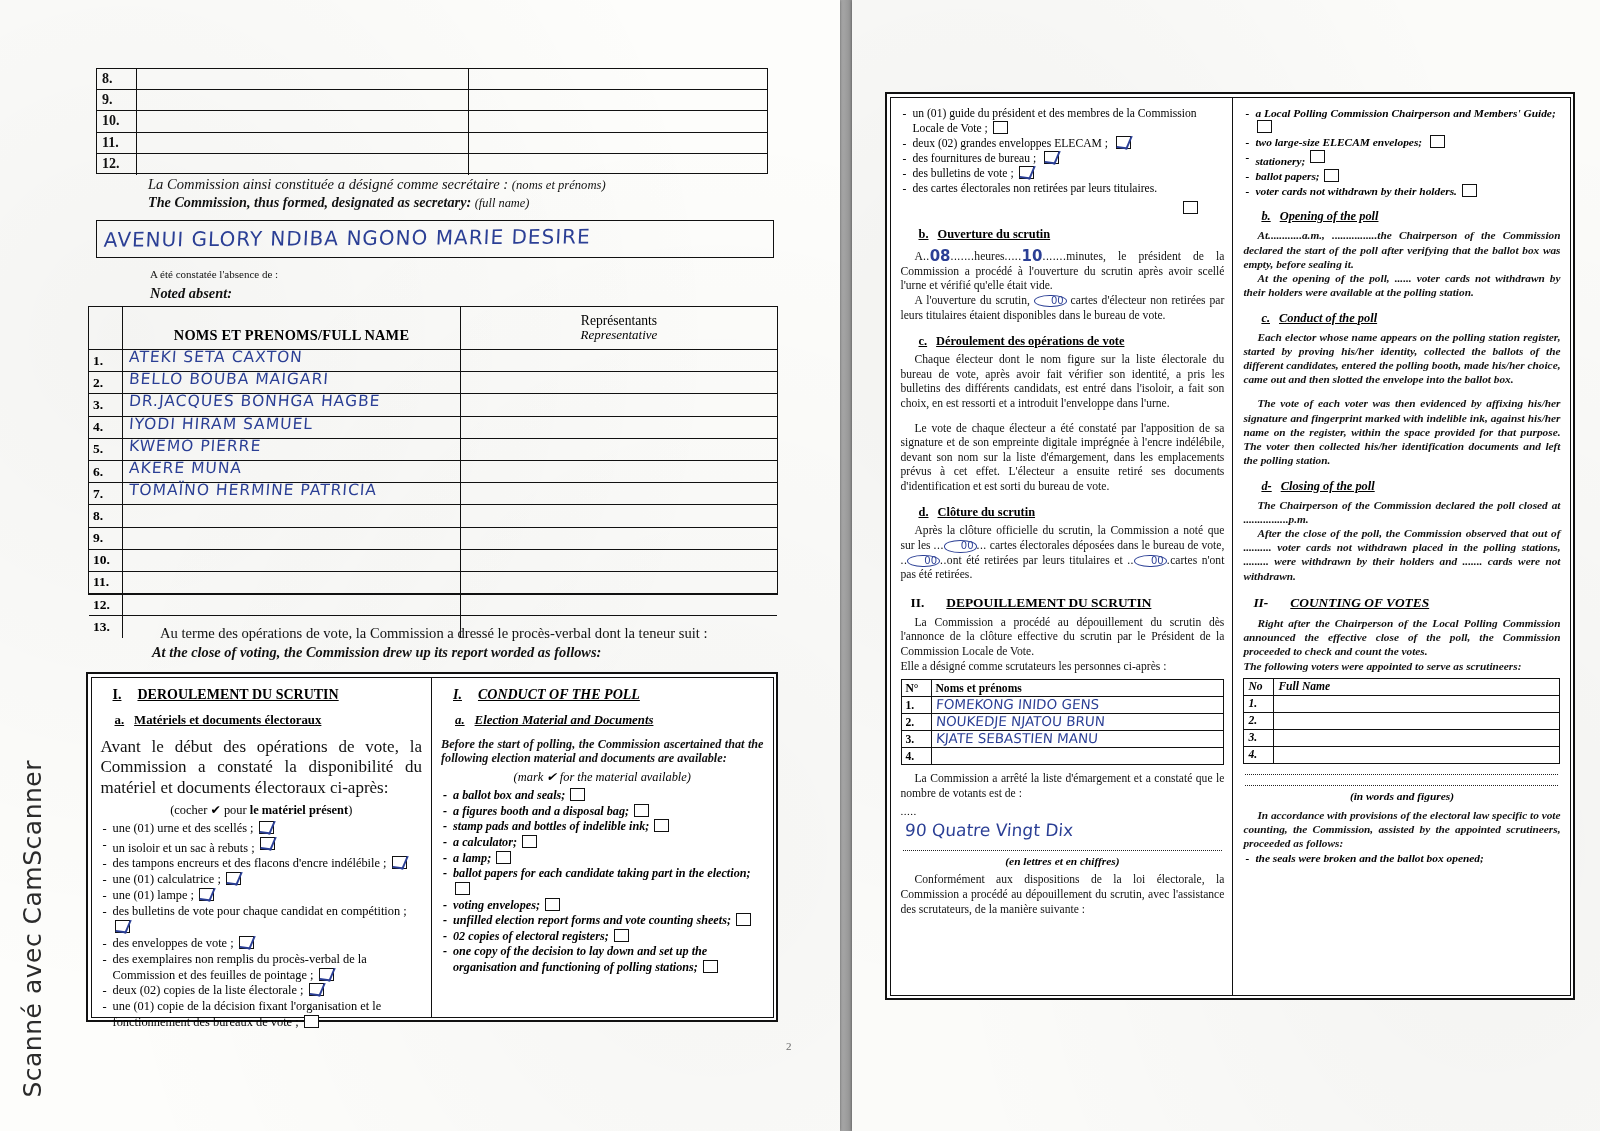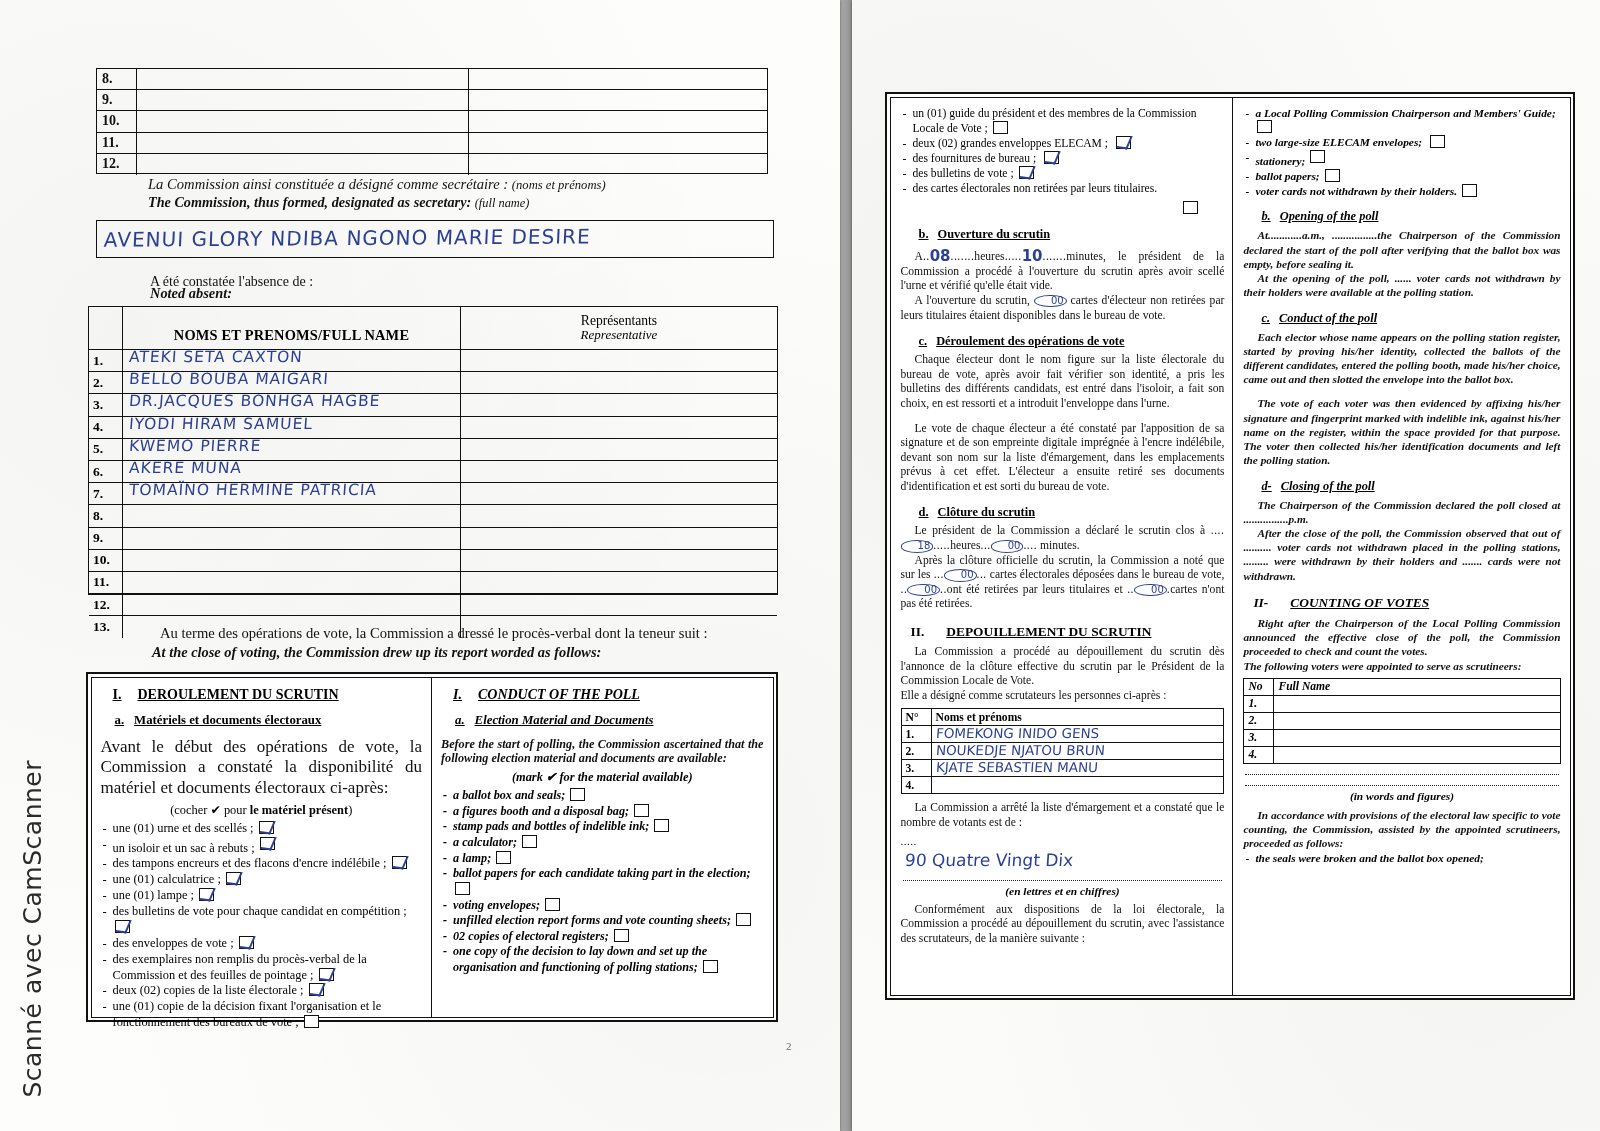--- a/index.html
+++ b/index.html
@@ -77,21 +77,21 @@
   }
   .hand {
     font-family:"DejaVu Sans", sans-serif;
     color:#2b3f95; letter-spacing:1px; font-weight:500;
   }
   #secretary-value {
     position:absolute; left:104px; top:226px; font-size:20px;
     transform:skewX(-3deg) rotate(-.4deg); white-space:nowrap;
   }
 
-  #absent-fr { left:150px; top:274px; font-size:14px; }
+  #absent-fr { left:150px; top:268px; font-size:11px; }
   #absent-en { left:150px; top:285px; font-size:14.4px; font-style:italic; font-weight:bold; }
 
   
   #names-table {
     position:absolute; left:88px; top:306px; width:690px; height:289px;
     border:1.6px solid #111;
   }
   #names-table .hr { display:flex; height:43px; border-bottom:1.4px solid #111; }
   #names-table .row{ display:flex; height:22.2px; border-bottom:1.2px solid #111; }
   #names-table .row:last-child { border-bottom:none; }
@@ -150,21 +150,21 @@
     transform:rotate(9deg) skewX(-14deg);
   }
   .cb.lift { vertical-align:2px; }
 
   
   #rp { position:absolute; left:852px; top:0; width:748px; height:1131px; }
   #sec2-outer {
     position:absolute; left:33px; top:92px; width:690px; height:908px;
     border:2.2px solid #111; padding:2.5px; background:#fff;
   }
-  #sec2-inner { width:100%; height:100%; border:1.5px solid #111; display:flex;justify-content:flex-end; }
+  #sec2-inner { width:100%; height:100%; border:1.5px solid #111; display:flex; }
   #sec2-fr { width:50.5%; border-right:1.8px solid #111; padding:6px 8px 0 10px; }
   #sec2-en { width:49.5%; padding:6px 9px 0 10px; }
   .r-body-fr { font-size:11.6px; line-height:1.26; text-align:justify; color:#111; text-indent:14px;}
   .r-body-en { font-size:11.3px; line-height:1.26; text-align:justify; color:#111;
                font-style:italic; font-weight:bold; text-indent:14px;}
   .r-sub { margin:11px 0 4px 18px; font-size:12.4px; font-weight:bold;
            text-decoration:underline; display:flex; gap:9px; }
   .r-sub .num { text-decoration:none; }
   .r-sub.it { font-style:italic; }
   .r-sec { margin:12px 0 5px 0; font-size:13.4px; font-weight:bold; display:flex; gap:22px;
@@ -388,21 +388,21 @@
     <div id="sec1-en">
       <div class="sec-h it">
         <span class="num">I.</span>
         <span>CONDUCT OF THE POLL</span>
       </div>
       <div class="sub-h it">
         <span class="num">a.</span>
         <span>Election Material and Documents</span>
       </div>
       <div class="body-en">Before the start of polling, the Commission ascertained that the following election material and documents are available:</div>
-      <div class="mark-line" style="font-style:italic;font-weight:bold">(mark ✔ for the material available)</div>
+      <div class="mark-line" style="font-style:italic;font-weight:normal">(mark ✔ for the material available)</div>
       <ul class="items en">
         <li><span>a ballot box and seals;</span> <span class="cb"></span></li>
         <li><span>a figures booth and a disposal bag;</span> <span class="cb"></span></li>
         <li><span>stamp pads and bottles of indelible ink;</span> <span class="cb"></span></li>
         <li><span>a calculator;</span> <span class="cb"></span></li>
         <li><span>a lamp;</span> <span class="cb"></span></li>
         <li><span>ballot papers for each candidate taking part in the election;</span> <span class="cb"></span></li>
         <li><span>voting envelopes;</span> <span class="cb"></span></li>
         <li><span>unfilled election report forms and vote counting sheets;</span> <span class="cb"></span></li>
         <li><span>02 copies of electoral registers;</span> <span class="cb"></span></li>
@@ -447,23 +447,20 @@
         <span>Déroulement des opérations de vote</span>
       </div>
       <div class="r-body-fr">Chaque électeur dont le nom figure sur la liste électorale du bureau de vote, après avoir fait vérifier son identité, a pris les bulletins des différents candidats, est entré dans l'isoloir, a fait son choix, en est ressorti et a introduit l'enveloppe dans l'urne.</div>
       <div class="r-body-fr" style="margin-top:10px">Le vote de chaque électeur a été constaté par l'apposition de sa signature et de son empreinte digitale imprégnée à l'encre indélébile, devant son nom sur la liste d'émargement, dans les emplacements prévus à cet effet. L'électeur a ensuite retiré ses documents d'identification et est sorti du bureau de vote.</div>
 
       <div class="r-sub">
         <span class="num">d.</span>
         <span>Clôture du scrutin</span>
       </div>
       <div class="r-body-fr">
-        <span>Le président de la Commission a déclaré le scrutin clos à</span> <span class="dots">....</span><span class="hwcircle">18</span><span class="dots">.....</span><span>heures</span><span class="dots">...</span><span class="hwcircle">00</span><span class="dots">....</span> <span>minutes.</span>
-      </div>
-      <div class="r-body-fr">
         <span>Après la clôture officielle du scrutin, la Commission a noté que sur les</span> <span class="dots">...</span><span class="hwcircle">00</span><span class="dots">...</span> <span>cartes électorales déposées dans le bureau de vote,</span> <span class="dots">..</span><span class="hwcircle">00</span><span class="dots">..</span><span>ont été retirées par leurs titulaires et</span> <span class="dots">..</span><span class="hwcircle">00</span><span class="dots">.</span><span>cartes n'ont pas été retirées.</span>
       </div>
 
       <div class="r-sec">
         <span>II.</span>
         <span class="ttl">DEPOUILLEMENT DU SCRUTIN</span>
       </div>
       <div class="r-body-fr">La Commission a procédé au dépouillement du scrutin dès l'annonce de la clôture effective du scrutin par le Président de la Commission Locale de Vote.</div>
       <div class="r-body-fr" style="text-indent:0">Elle a désigné comme scrutateurs les personnes ci-après :</div>
 

